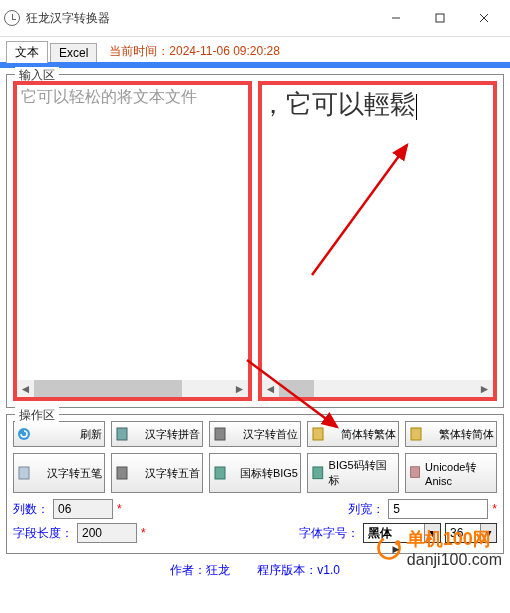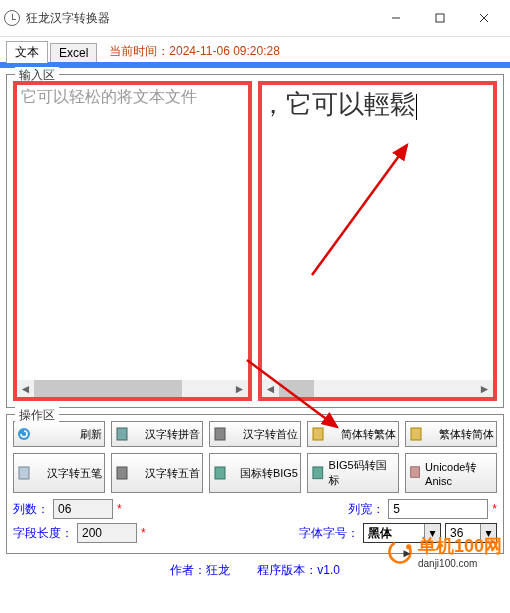--- a/index.html
+++ b/index.html
@@ -37,21 +37,21 @@
 .inp { border: 1px solid #888; background: #f0f0f0; padding: 2px 4px; font-size: 12px; }
 .star { color: red; }
 .combo { display: flex; align-items: center; border: 1px solid #333; background: #fff; }
 .combo input { border: none; padding: 2px 4px; font-size: 12px; width: 50px; }
 .combo .cbtn { width: 16px; height: 18px; background: #e8e8e8; border-left: 1px solid #888; display: flex; align-items: center; justify-content: center; }
 .footer { text-align: center; padding: 2px; }
 .footer span { color: #0000ff; margin: 0 12px; }
 .watermark { position: absolute; bottom: 18px; right: 8px; display: flex; align-items: center; gap: 4px; font-size: 18px; }
 .watermark .wmicon { width: 28px; height: 28px; }
 .wm-main { color: #ff7a00; font-weight: bold; }
-.wm-sub { color: #333; font-size: 10px; }
+.wm-sub { color: #333; font-size: 16px; }
 </style>
 </head>
 <body>
 
 <div class="titlebar">
   <span class="icon"></span>
   <span class="title">狂龙汉字转换器</span>
   <div class="winbtns">
     <div class="winbtn">
         <svg viewBox="0 0 10 10">

